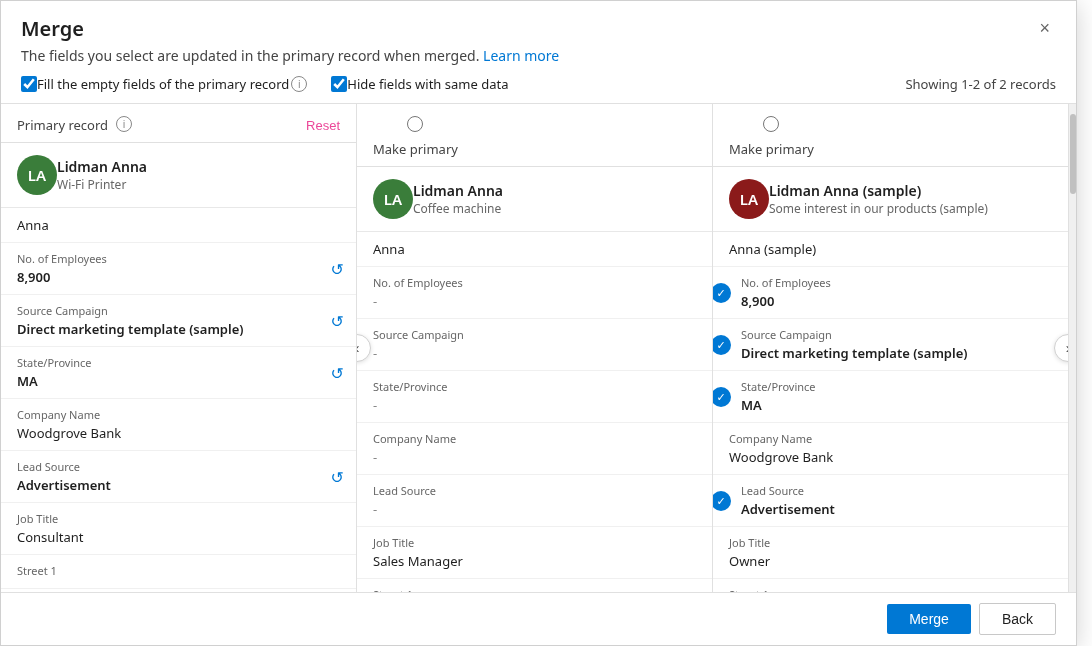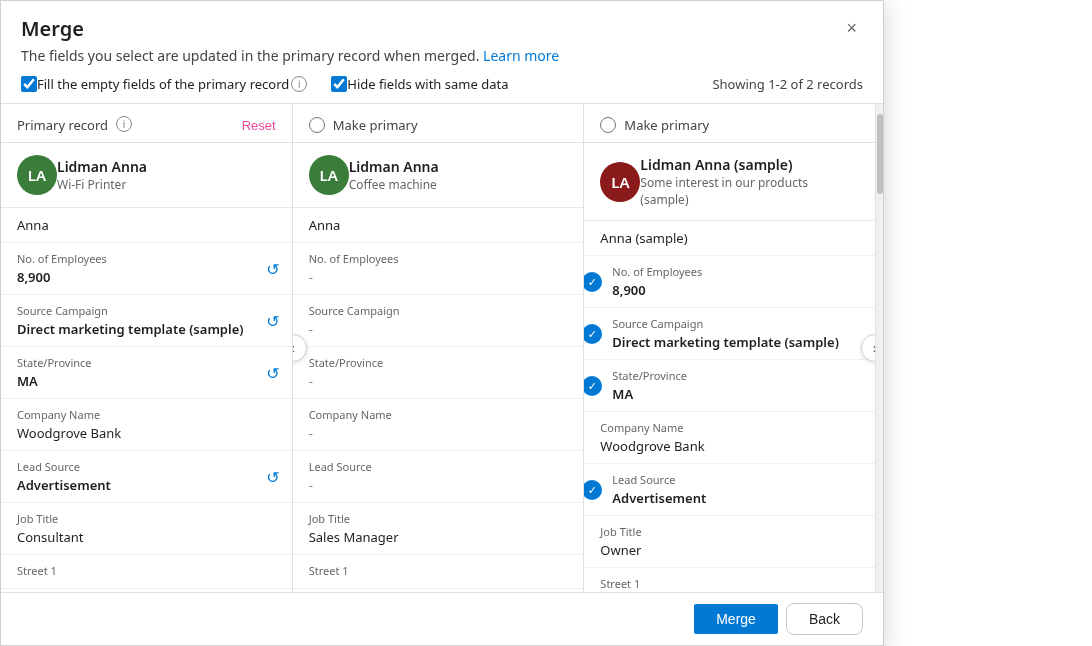--- a/index.html
+++ b/index.html
@@ -6,21 +6,21 @@
     body {
       font-family: 'Segoe UI', system-ui, sans-serif;
       font-size: 13px;
       background: #fff;
       color: #1f1f1f;
       width: 1092px;
       height: 646px;
       overflow: hidden;
     }
     .dialog {
-      width: 884px;
+      width: 1077px;
       height: 646px;
       background: #fff;
       display: flex;
       flex-direction: column;
       border: 1px solid #d0d0d0;
       box-shadow: 0 4px 24px rgba(0,0,0,0.18);
     }
     .dialog-header {
       display: flex;
       align-items: center;
@@ -129,20 +129,21 @@
       cursor: pointer;
       padding: 0;
     }
     .make-primary-radio {
       display: flex;
       align-items: center;
       gap: 8px;
       font-size: 13px;
       color: #444;
       cursor: pointer;
+      flex-direction: column;
     }
     .make-primary-radio input[type="radio"] {
       width: 16px;
       height: 16px;
       accent-color: #0078d4;
     }
     .record-card {
       display: flex;
       align-items: center;
       padding: 12px 16px;
@@ -262,21 +263,21 @@
       border-radius: 2px;
       cursor: pointer;
       font-weight: 500;
     }
     .btn-back {
       background: #fff;
       color: #1f1f1f;
       border: 1px solid #c8c8c8;
       padding: 7px 22px;
       font-size: 14px;
-      border-radius: 8px;
+      border-radius: 2px;
       cursor: pointer;
       font-weight: 500;
     }
     .scrollbar-area {
       width: 8px;
       background: #f0f0f0;
       border-left: 1px solid #e0e0e0;
       flex-shrink: 0;
       position: relative;
     }

